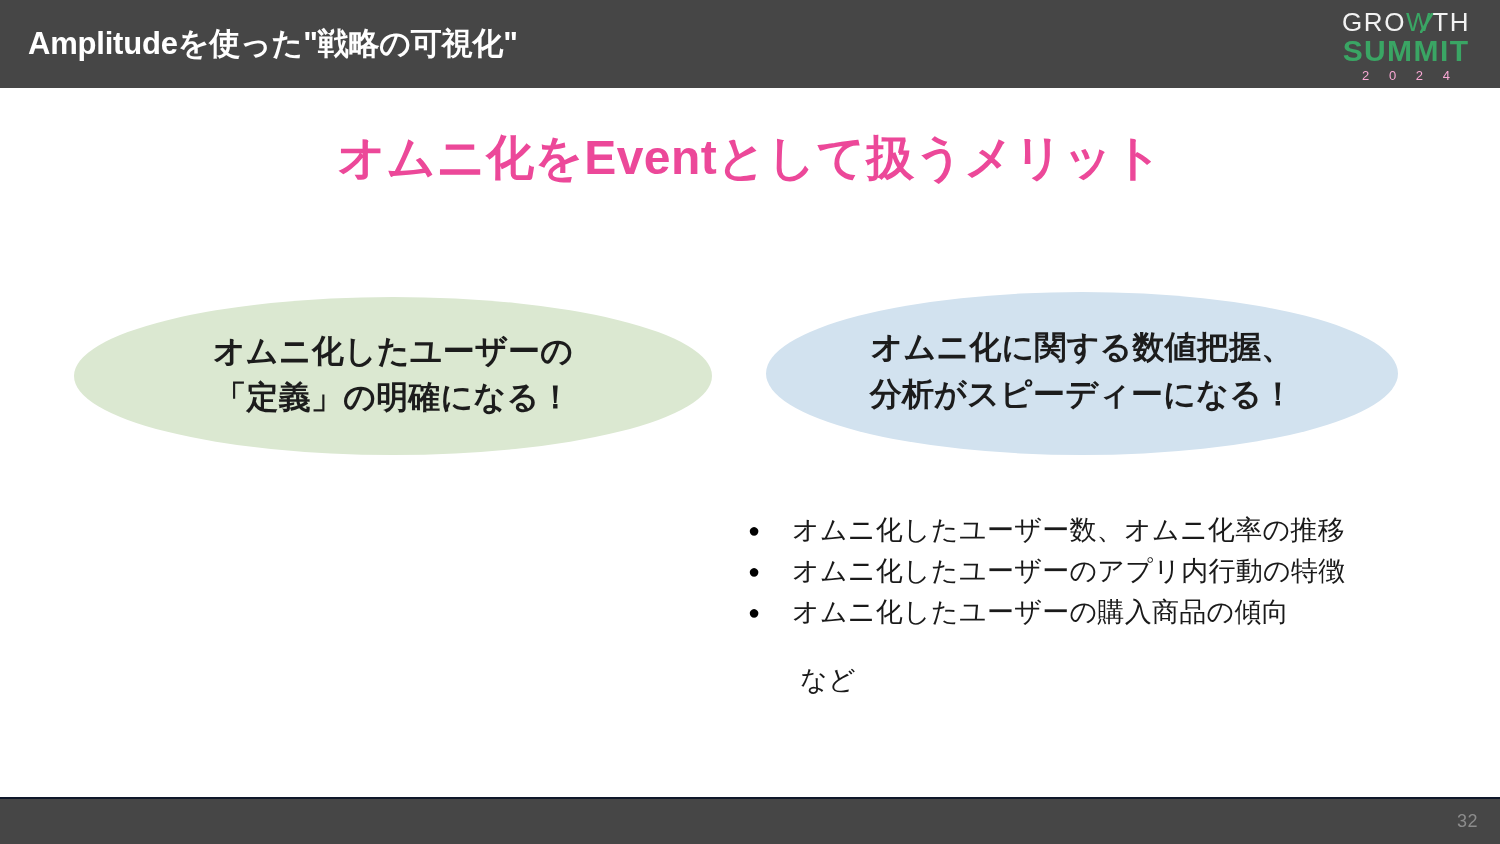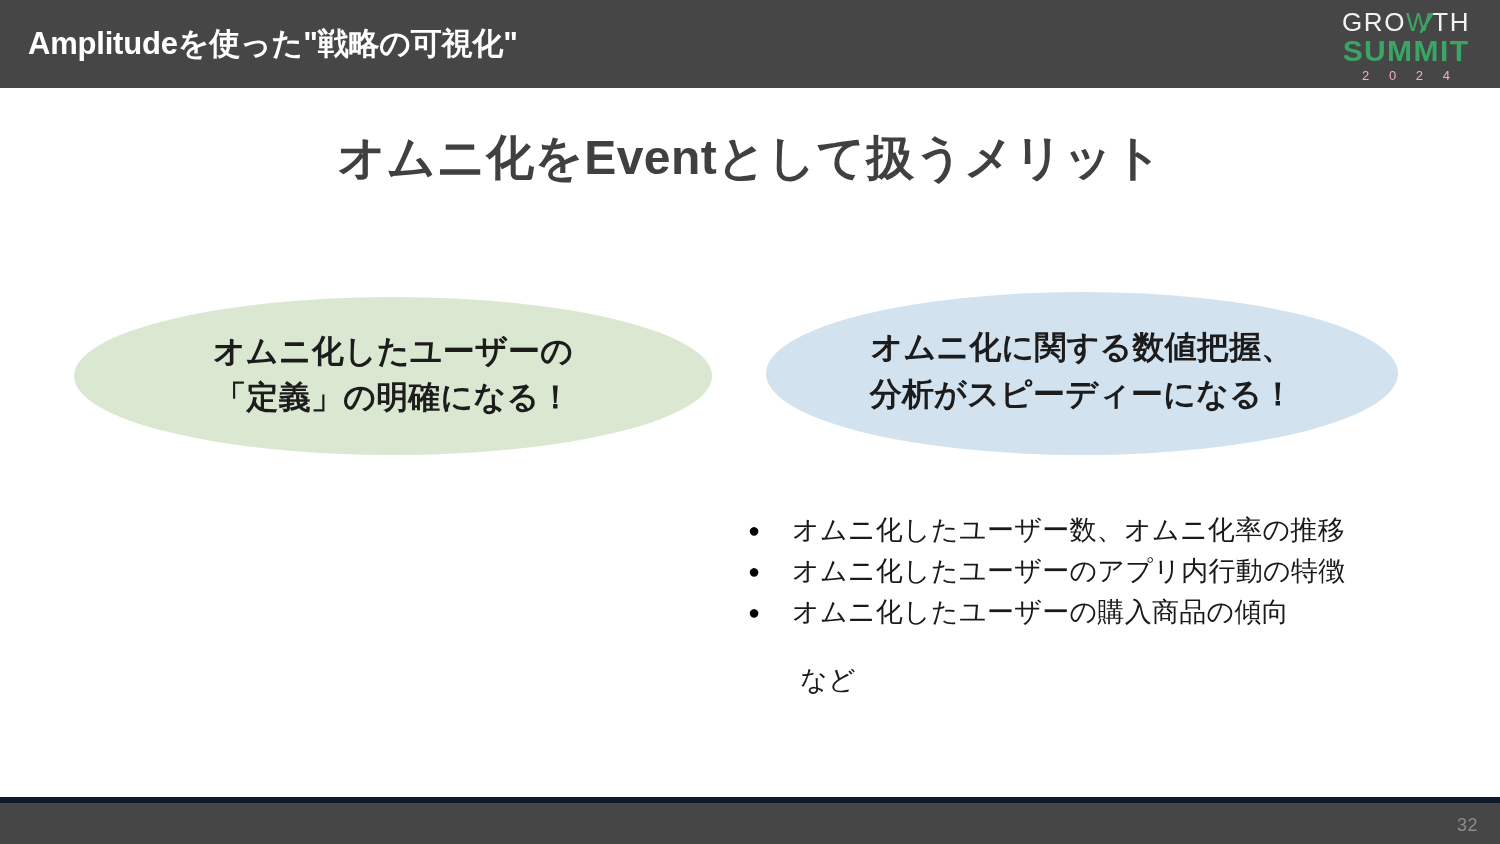--- a/index.html
+++ b/index.html
@@ -103,21 +103,21 @@
 
   
   .main-title {
     position: absolute;
     left: 0;
     top: 126px;
     width: 1500px;
     text-align: center;
     font-size: 48px;
     font-weight: bold;
-    color: #404040;
+    color: #ec4899;
     letter-spacing: 0.5px;
     white-space: nowrap;
   }
 
   
   .ellipse {
     position: absolute;
     display: flex;
     align-items: center;
     justify-content: center;
@@ -195,21 +195,21 @@
   }
 
   
   .footer-bar {
     position: absolute;
     left: 0;
     bottom: 0;
     width: 1500px;
     height: 47px;
     background: #464646;
-    border-top: 6px solid #0f172a;
+    border-top: 2px solid #0f172a;
     box-sizing: border-box;
   }
   .page-number {
     position: absolute;
     right: 22px;
     top: 0;
     height: 45px;
     display: flex;
     align-items: center;
     color: #8c8c8c;

